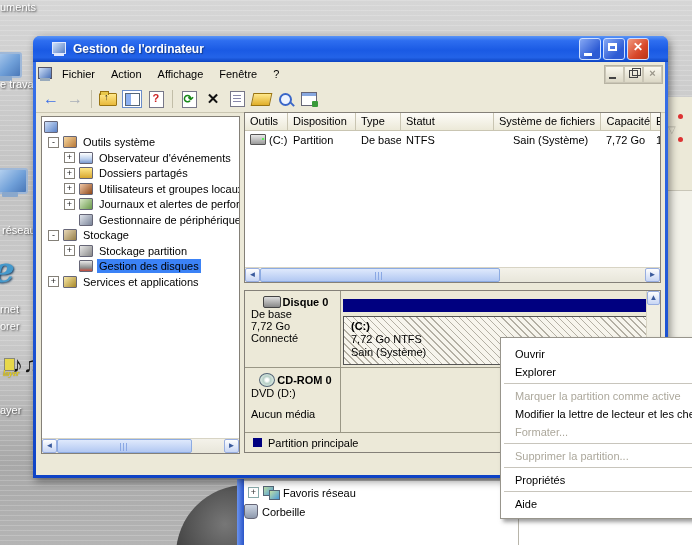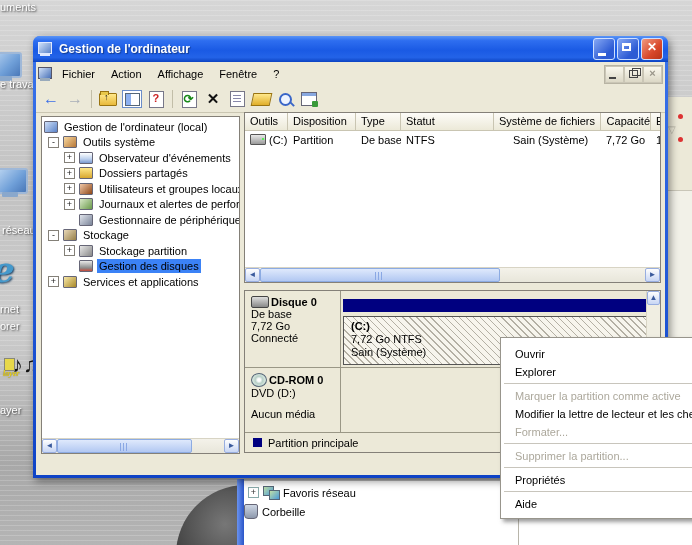--- a/index.html
+++ b/index.html
@@ -36,21 +36,21 @@
   .bw-vline{position:absolute;left:518px;top:515px;width:1px;height:30px;background:#b8b5aa;}
   .rstrip-beige{position:absolute;left:668px;top:97px;width:24px;height:93px;background:#ECE9D8;}
   .rstrip-light{position:absolute;left:668px;top:190px;width:24px;height:291px;background:#f2f1e8;border-top:1px solid #c9c6b8;}
   .reddot{position:absolute;width:5px;height:5px;background:#d33;border-radius:50%;}
   .chev{position:absolute;color:#b8b5a8;font-size:10px;}
   
   .cm{position:absolute;left:33px;top:36px;width:635px;height:442px;border-radius:7px 7px 0 0;
     background:linear-gradient(180deg,#3a74ec,#0e43c6);box-shadow:2px 3px 8px rgba(0,0,0,.45);}
   .titlebar{position:absolute;left:0;top:0;right:0;height:26px;border-radius:7px 7px 0 0;
     background:linear-gradient(180deg,#5a95f6 0%,#2e6ef0 18%,#1a5ae4 55%,#2363e8 82%,#0c43c2 100%);
-    display:flex;align-items:center;padding:0 5px;box-sizing:border-box;}
+    display:flex;align-items:center;padding:0 19px;box-sizing:border-box;}
   .title-text{color:#fff;font-weight:bold;font-size:12px;text-shadow:1px 1px 1px #123a8c;margin-left:5px;flex:1;}
   .tbtn{width:20px;height:20px;border:1px solid #cfe0ff;border-radius:3px;margin-left:2px;position:relative;
     background:linear-gradient(135deg,#86a8f4,#2d5bd4 70%);}
   .tbtn.close{background:linear-gradient(135deg,#f09a80,#d8472a 60%,#b83418);}
   .tbtn .g-min{position:absolute;left:4px;bottom:3px;width:8px;height:3px;background:#fff;}
   .tbtn .g-max{position:absolute;left:4px;top:4px;width:9px;height:8px;border:2px solid #fff;border-top-width:3px;box-sizing:border-box;}
   .tbtn .g-x{position:absolute;left:0;top:1px;width:100%;text-align:center;color:#fff;font-weight:bold;font-size:12px;}
   .pc-ico{width:16px;height:14px;position:relative;display:inline-block;}
   .pc-ico .s{position:absolute;left:0;top:0;width:12px;height:10px;border:1px solid #dfe8ff;background:linear-gradient(135deg,#cfe0f8,#5a82c8);}
   .pc-ico .b{position:absolute;left:2px;top:11px;width:10px;height:3px;background:#dfe8ff;}
@@ -133,21 +133,21 @@
   .hcol{border-right:1px solid #c9c5b2;border-bottom:1px solid #c9c5b2;
     background:linear-gradient(180deg,#fdfcf8,#ece9d8);padding:2px 0 0 5px;box-sizing:border-box;flex:0 0 auto;white-space:nowrap;overflow:hidden;}
   .lrow{display:flex;height:17px;align-items:center;}
   .lcell{padding-left:5px;box-sizing:border-box;flex:0 0 auto;white-space:nowrap;overflow:hidden;display:flex;align-items:center;gap:3px;}
   .w1{width:43px;}.w2{width:68px;}.w3{width:45px;}.w4{width:107px;}.w5{width:93px;}.w6{width:50px;text-align:right;}.w7{width:48px;}
   .drive-ico{width:14px;height:9px;background:linear-gradient(180deg,#e8e8e8,#9a9a9a);border:1px solid #555;border-radius:1px;position:relative;flex:0 0 auto;}
   .drive-ico:after{content:"";position:absolute;right:1px;top:3px;width:2px;height:2px;background:#3f3;border-radius:50%;}
   .diskctrl{position:absolute;left:0;top:178px;width:417px;height:163px;background:#ECE9D8;border:1px solid #848078;box-sizing:border-box;}
   .drow{position:absolute;left:0;width:415px;display:flex;}
   .dinfo{width:96px;border-right:1px solid #9a9786;box-sizing:border-box;padding:5px 0 0 6px;}
-  .dinfo .bld{font-weight:bold;display:flex;align-items:center;gap:2px;}
+  .dinfo .bld{font-weight:bold;display:flex;align-items:center;gap:2px;justify-content:center;}
   .hd-ico{width:16px;height:10px;background:linear-gradient(180deg,#ddd,#888);border:1px solid #444;border-radius:2px;}
   .cd-ico{width:14px;height:12px;border-radius:50%;background:radial-gradient(circle,#fff 15%,#b8d0c8 40%,#d8e8e0 70%,#8aa);border:1px solid #567;}
   .dgraph{position:relative;flex:1;}
   .pstripe{position:absolute;left:2px;right:3px;top:8px;height:13px;background:#000080;}
   .pblock{position:absolute;left:2px;right:3px;top:25px;height:49px;border:1px solid #555;box-sizing:border-box;
     background:repeating-linear-gradient(45deg,#f7f5ed 0 4px,#b4b0a4 4px 5px);padding:3px 0 0 7px;}
   .pblock div{line-height:13px;background:rgba(247,245,237,.0);}
   .rborder1{border-bottom:1px solid #9a9786;}
   .legend{position:absolute;left:0;bottom:0;width:415px;height:20px;border-top:1px solid #9a9786;
     display:flex;align-items:center;padding-left:8px;gap:6px;box-sizing:border-box;}
@@ -294,21 +294,20 @@
           </span>
         <span class="tico22">
             <span class="export"></span>
           </span>
       </div>
 
       <div class="tctrl">
         <div style="height:2px;"></div>
         <div class="trow">
           <span class="tico i-comp"></span>
-          <span class="tlbl">Gestion de l'ordinateur (local)</span>
         </div>
         <div class="trow lv1">
           <span class="texp">-</span>
           <span class="tico i-tools"></span>
           <span class="tlbl">Outils système</span>
         </div>
         <div class="trow lv2">
           <span class="texp">+</span>
           <span class="tico i-event"></span>
           <span class="tlbl">Observateur d'événements</span>

